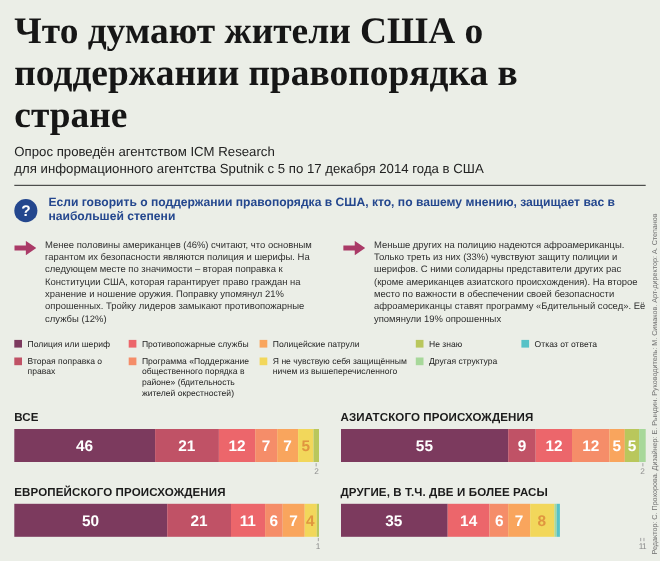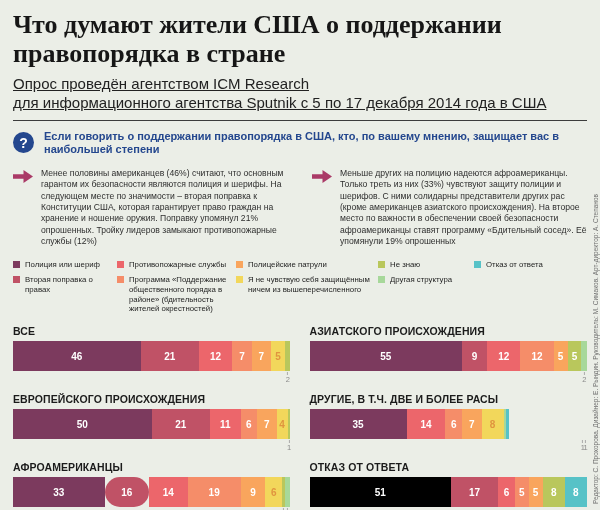--- a/index.html
+++ b/index.html
@@ -8,26 +8,26 @@
     width:600px;height:510px;
     background:#ebeee7;
     font-family:"Liberation Sans", sans-serif;
     color:#1e1e1e;
     overflow:hidden;
   }
   .header{padding:10px 13px 0 13px;}
   .title{
     font-family:"Liberation Serif", serif;
     font-weight:bold;
-    font-size:26px;
+    font-size:34px;
     line-height:1.12;
     color:#161616;
     width:520px;
   }
-  .subtitle{margin-top:7px;font-size:15px;line-height:1.25;color:#222;text-decoration:underline;}
+  .subtitle{margin-top:7px;font-size:12px;line-height:1.25;color:#222;}
   .rule{margin:7px 13px 0 13px;border-top:1.5px solid #3c3c3c;}
 
   .question-row{display:flex;align-items:center;gap:10px;margin:9px 13px 0 13px;}
   .q-icon{
     flex:0 0 auto;width:21px;height:21px;border-radius:50%;
     background:#24478e;color:#fff;font-weight:bold;font-size:14px;
     display:flex;align-items:center;justify-content:center;
   }
   .q-text{font-size:11px;font-weight:bold;color:#24478e;line-height:1.2;}
 
@@ -49,21 +49,21 @@
 
   .charts{
     display:grid;grid-template-columns:1fr 1fr;
     column-gap:19px;row-gap:9px;
     margin:11px 13px 0 13px;
   }
   .chart-section{}
   .chart-title{font-size:10.5px;font-weight:bold;color:#1b1b1b;margin-bottom:4px;letter-spacing:0.1px;}
   .bar{display:flex;height:30px;width:100%;}
   .segment{position:relative;display:flex;align-items:center;justify-content:center;overflow:visible;}
-  .seg-label{font-size:10px;font-weight:bold;color:#fff;}
+  .seg-label{font-size:14px;font-weight:bold;color:#fff;}
   .below{position:relative;height:13px;}
   .bl{
     position:absolute;top:1px;transform:translateX(-50%);
     display:flex;flex-direction:column;align-items:center;
     font-size:7.5px;color:#8a8a8a;line-height:1;
   }
   .bl .tick{width:1px;height:3px;background:#aaa;margin-bottom:1px;}
 
   .credits{
     position:absolute;right:1px;top:160px;height:344px;

